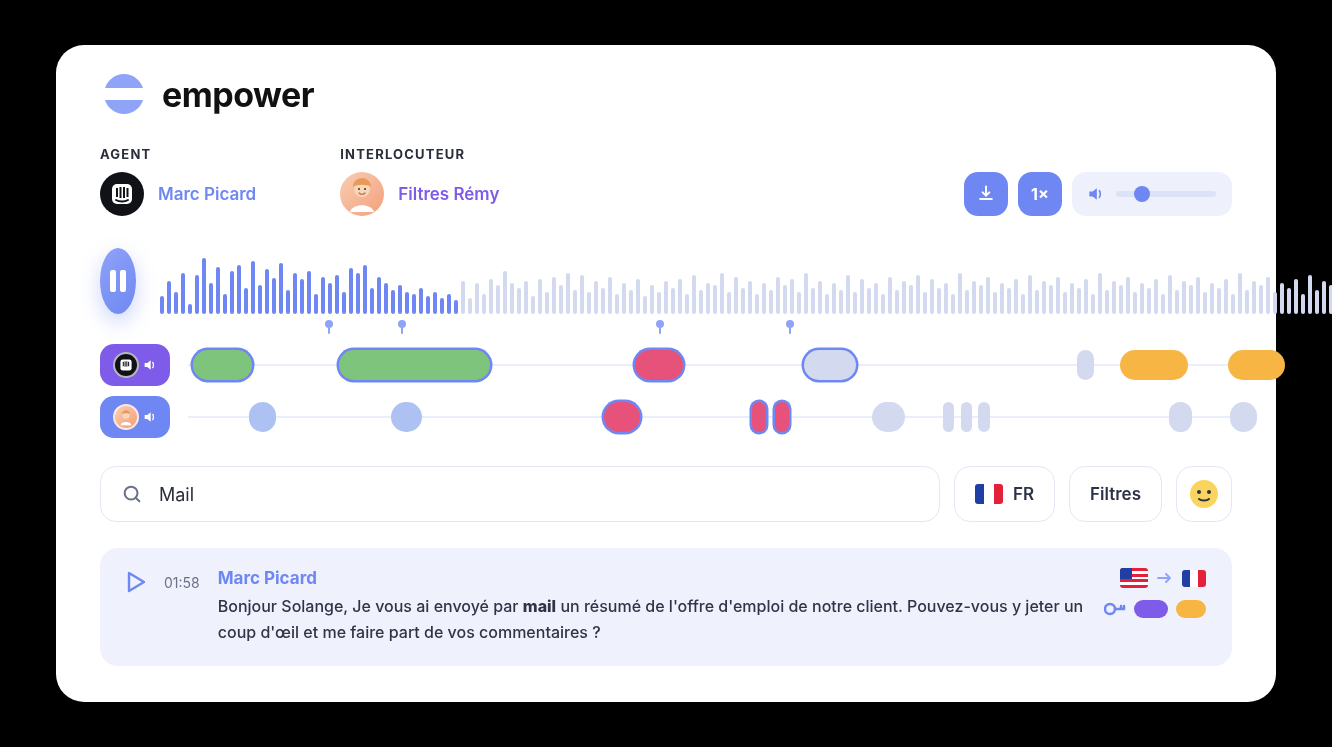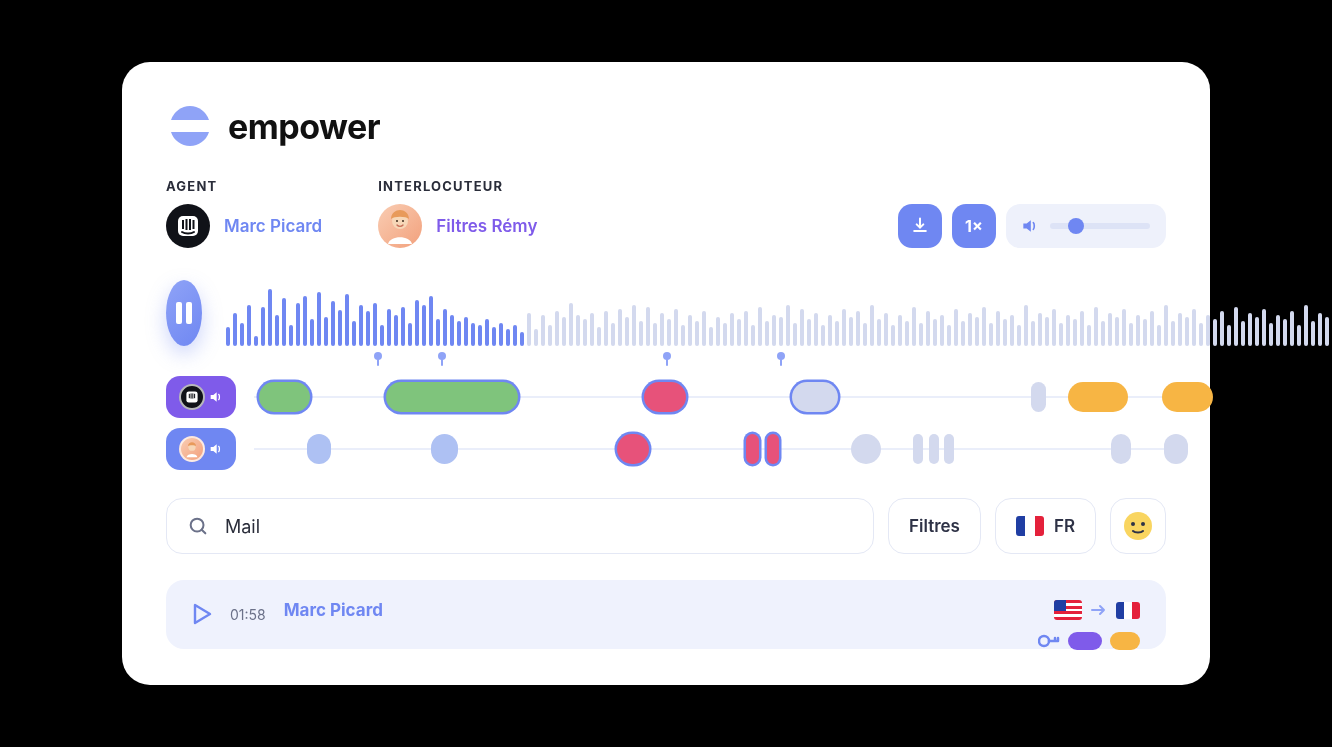--- a/index.html
+++ b/index.html
@@ -14,36 +14,36 @@
     --grey-mid:#6B7189;
     --panel:#FFFFFF;
     --bg:#000000;
     --light-blue:#AEC1F3;
     --faint:#EEF1FB;
   }
   *{box-sizing:border-box;font-family:Inter,'Helvetica Neue',Arial,sans-serif;}
   html,body{margin:0;height:100%;background:var(--bg);}
   body{display:flex;align-items:center;justify-content:center;width:1332px;height:747px;}
   .card{
-    width:1088px;
+    width:1220px;
     background:var(--panel);
     border-radius:28px;
-    padding:40px 44px 36px;
+    padding:25px 44px 36px;
     box-shadow:0 18px 50px rgba(0,0,0,.45);
     position:relative;
   }
 
   
   .brand{display:flex;align-items:center;gap:14px;margin-bottom:28px;}
   .brand-mark{width:48px;height:48px;}
   .brand-name{font-size:34px;font-weight:700;letter-spacing:-.5px;color:#111;}
 
   
   .row{display:flex;align-items:flex-end;justify-content:space-between;}
-  .participants{display:flex;gap:56px;}
+  .participants{display:flex;gap:84px;}
   .party{display:flex;flex-direction:column;gap:10px;}
   .party-label{font-size:13px;font-weight:700;letter-spacing:1.2px;color:#2A2D3A;text-transform:uppercase;}
   .party-body{display:flex;align-items:center;gap:14px;}
   .avatar{width:44px;height:44px;border-radius:50%;display:flex;align-items:center;justify-content:center;overflow:hidden;}
   .avatar.agent{background:#101218;}
   .avatar.interlocutor{background:linear-gradient(135deg,#F9CDB3,#F2A07C);}
   .avatar-svg{width:100%;height:100%;}
   .party-name{font-size:17px;font-weight:600;}
   .party-name.periwinkle{color:var(--periwinkle-dark);}
   .party-name.purple{color:var(--purple);}
@@ -488,49 +488,52 @@
 
   <div class="filters">
     <div class="search">
       <svg width="22" height="22" viewBox="0 0 24 24" fill="none">
         <circle cx="11" cy="11" r="7" stroke="currentColor" stroke-width="2.2"></circle>
         <path d="m20 20-4-4" stroke="currentColor" stroke-width="2.2" stroke-linecap="round"></path>
       </svg>
       <input type="text" value="Mail" style="">
     </div>
     <button class="pill">
-      <span>Filtres</span>
-    </button>
-    <button class="pill">
       <span class="flag-fr">
           <span class="b"></span>
           <span class="w"></span>
           <span class="r"></span>
         </span>
       <span>FR</span>
+    </button>
+    <button class="pill">
+      <span>Filtres</span>
     </button>
     <button class="chip-icon">
       <svg class="emoji-face" viewBox="0 0 32 32">
         <circle cx="16" cy="16" r="14" fill="#F9D560"></circle>
         <circle cx="11" cy="14" r="2" fill="#2E3246"></circle>
         <circle cx="21" cy="14" r="2" fill="#2E3246"></circle>
         <path d="M11 21c2 2 8 2 10 0" stroke="#2E3246" stroke-width="2" fill="none" stroke-linecap="round"></path>
       </svg>
     </button>
   </div>
 
   <div class="transcript">
     <div class="t-play">
       <svg width="20" height="22" viewBox="0 0 20 22">
         <path d="M3 2v18l15-9L3 2Z" fill="none" stroke="currentColor" stroke-width="2.4" stroke-linejoin="round"></path>
       </svg>
     </div>
     <div class="t-time">01:58</div>
     <div class="t-body">
       <div class="t-speaker">Marc Picard</div>
+      <div class="t-text">
+        <span>Bonjour Solange, Je vous ai envoyé par </span><span class="hl">mail</span><span> un résumé de l'offre d'emploi de notre client. Pouvez-vous y jeter un coup d'œil et me faire part de vos commentaires ?</span>
+      </div>
     </div>
     <div class="t-badges">
       <div class="badge-row">
         <span class="flag-us"></span>
         <svg width="18" height="14" viewBox="0 0 18 14">
           <path d="M2 7h12m0 0-4-4m4 4-4 4" stroke="#8FA3F7" stroke-width="2" fill="none" stroke-linecap="round" stroke-linejoin="round"></path>
         </svg>
         <span class="flag-fr" style="width:24px;height:17px;">
             <span class="b"></span>
             <span class="w"></span>

